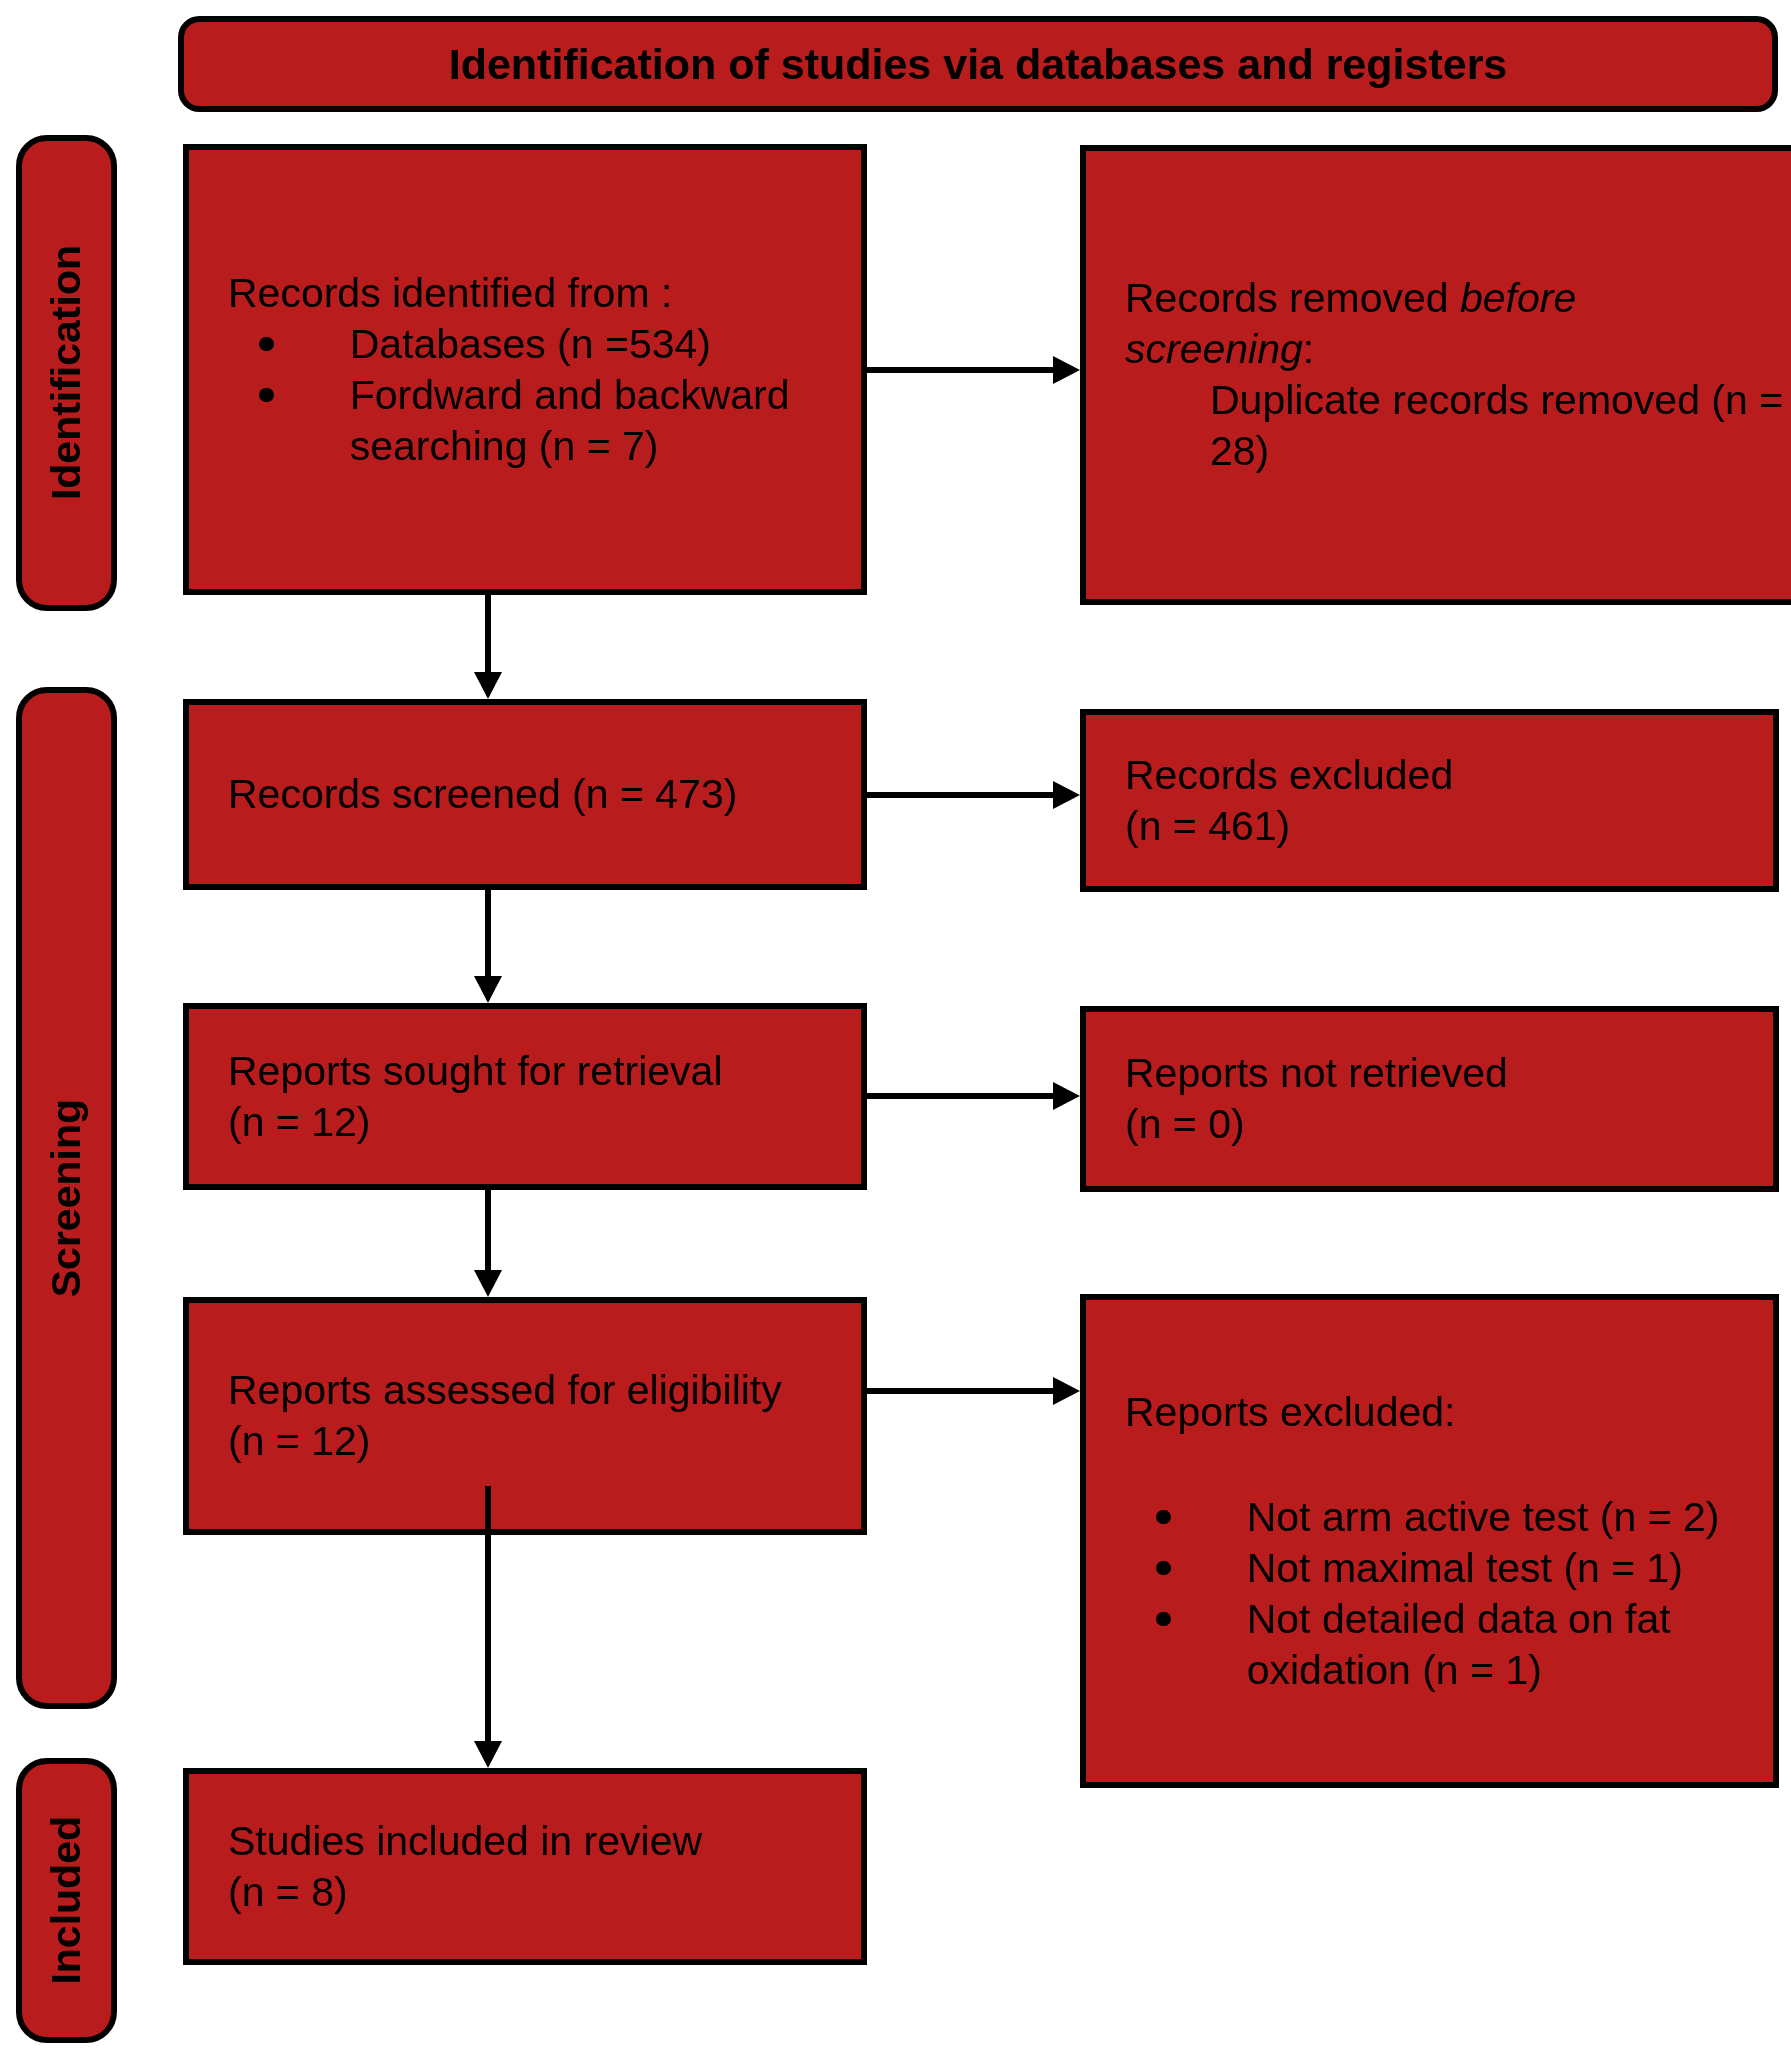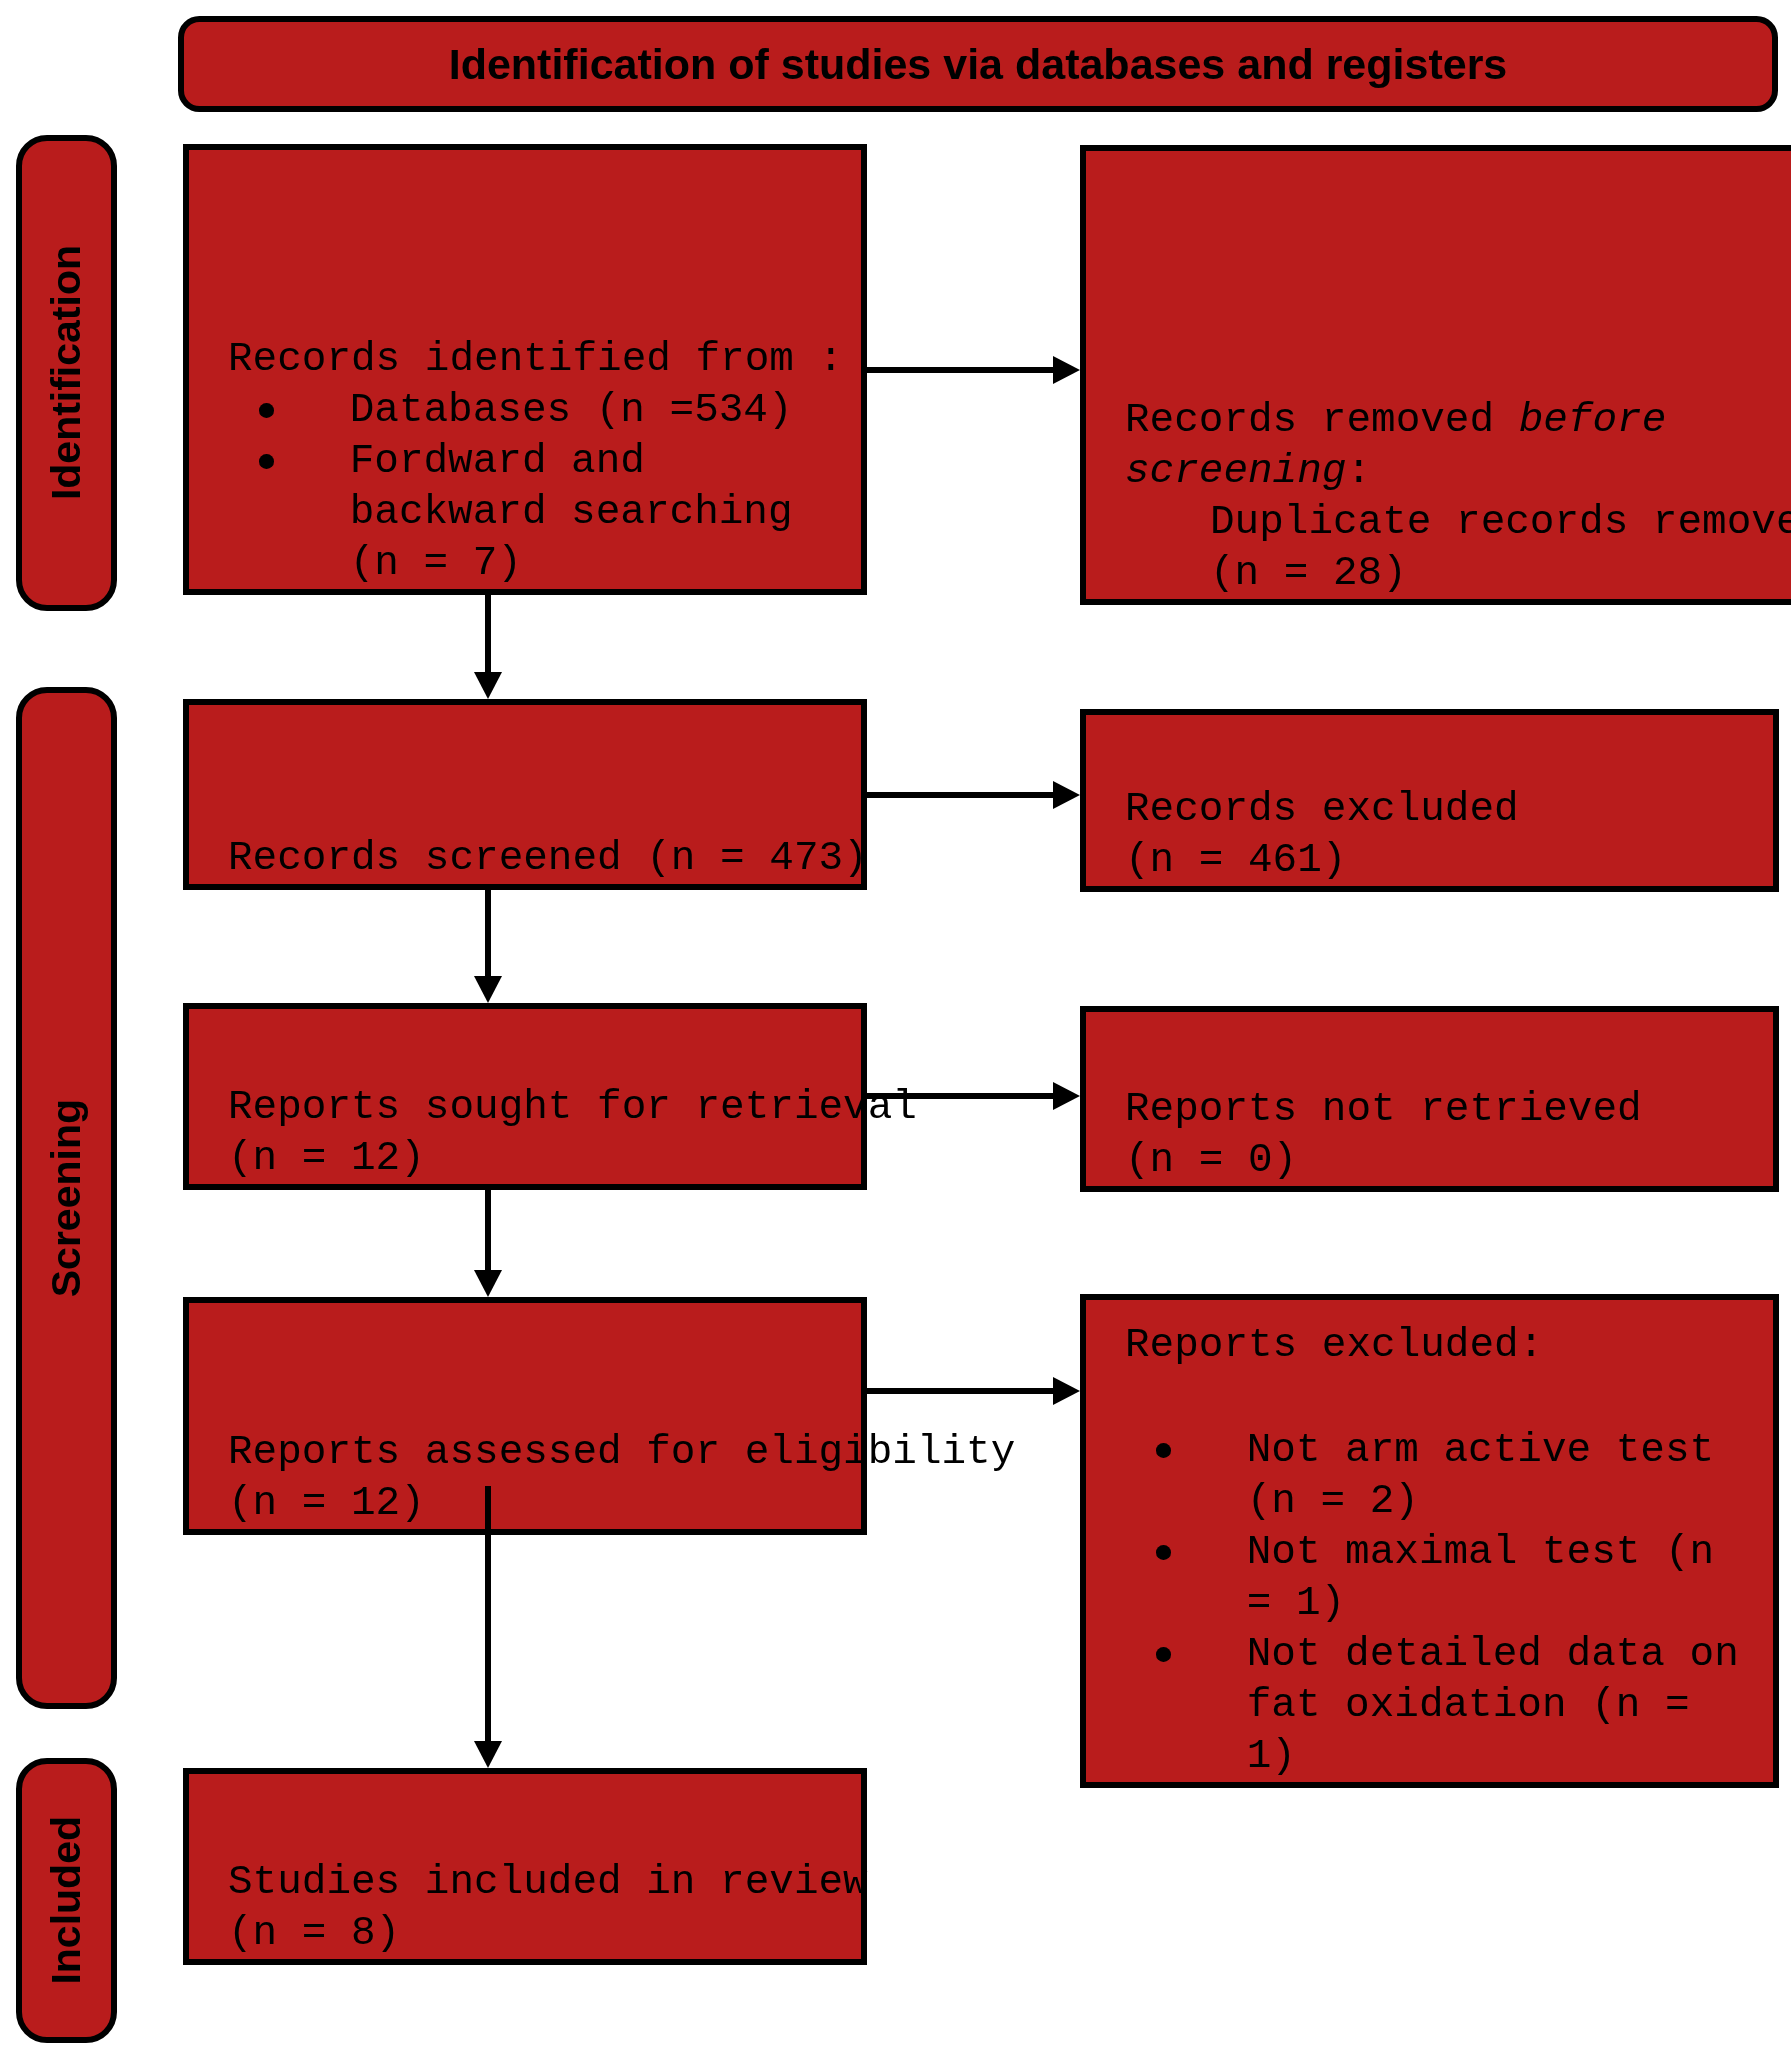--- a/index.html
+++ b/index.html
@@ -31,24 +31,23 @@
   .stage span {
     writing-mode:vertical-rl; transform:rotate(180deg);
     font-size:41px; font-weight:bold; white-space:nowrap;
   }
   #stage-identification { top:135px; height:476px; }
   #stage-screening      { top:687px; height:1022px; }
   #stage-included       { top:1758px; height:285px; }
 
   
   .flowbox {
-    display:flex; flex-direction:column; justify-content:flex-end;
+    display:flex; flex-direction:column; justify-content:center;
     font-size:41px; line-height:51px;
     padding:0 28px 0 39px;
-    font-family:Liberation Mono, monospace;
   }
   #box-records-identified { left:183px; top:144px;  width:684px; height:451px; }
   #box-records-screened   { left:183px; top:699px; width:684px; height:191px; }
   #box-reports-sought     { left:183px; top:1003px; width:684px; height:187px; }
   #box-reports-assessed   { left:183px; top:1297px; width:684px; height:238px; }
   #box-studies-included   { left:183px; top:1768px; width:684px; height:197px; }
 
   #box-records-removed    { left:1080px; top:145px;  width:783px; height:460px; }
   #box-records-excluded   { left:1080px; top:709px; width:699px; height:183px; }
   #box-reports-not-retrieved { left:1080px; top:1006px; width:699px; height:186px; }

